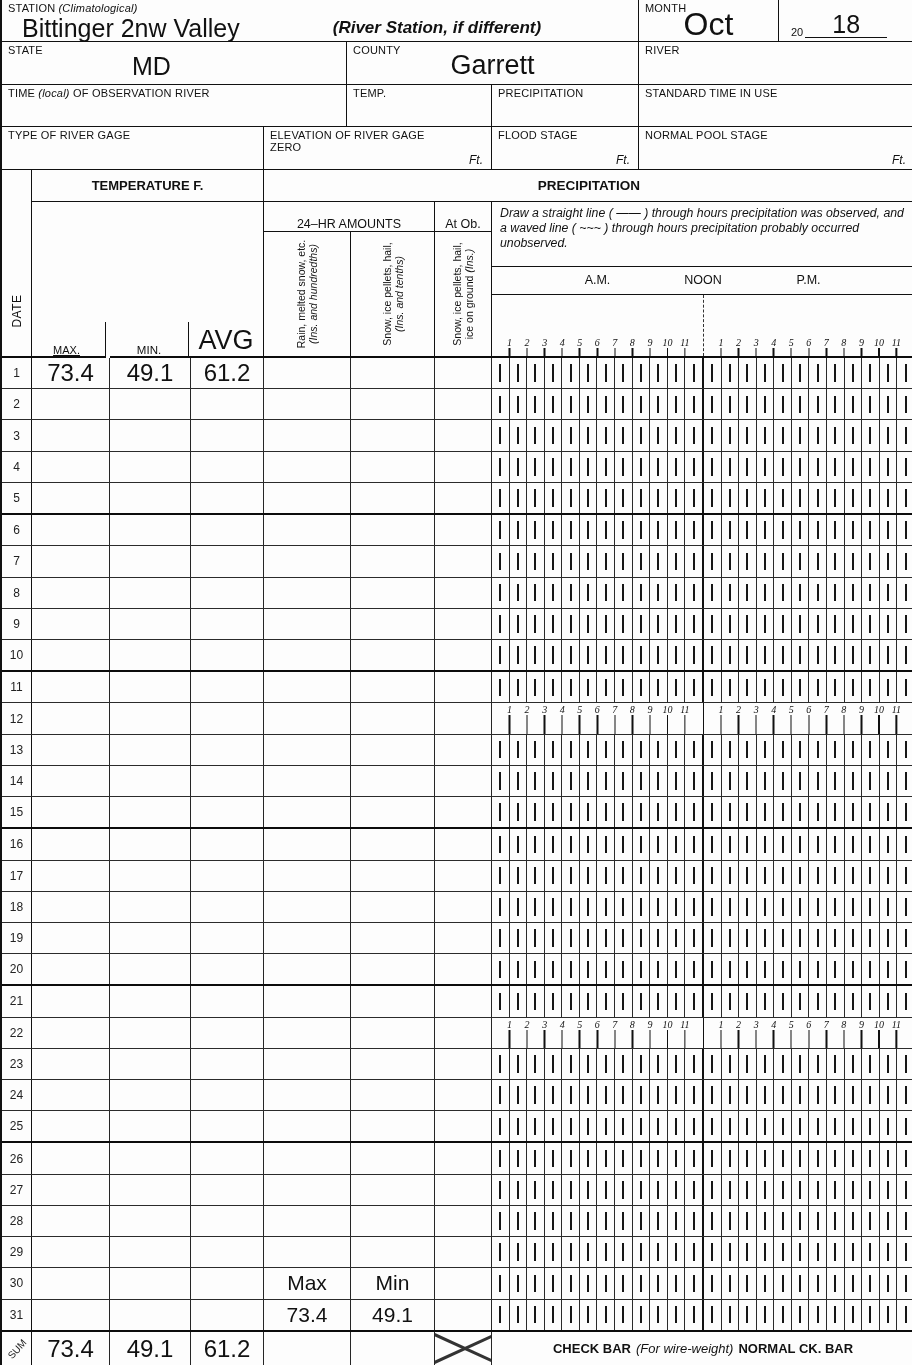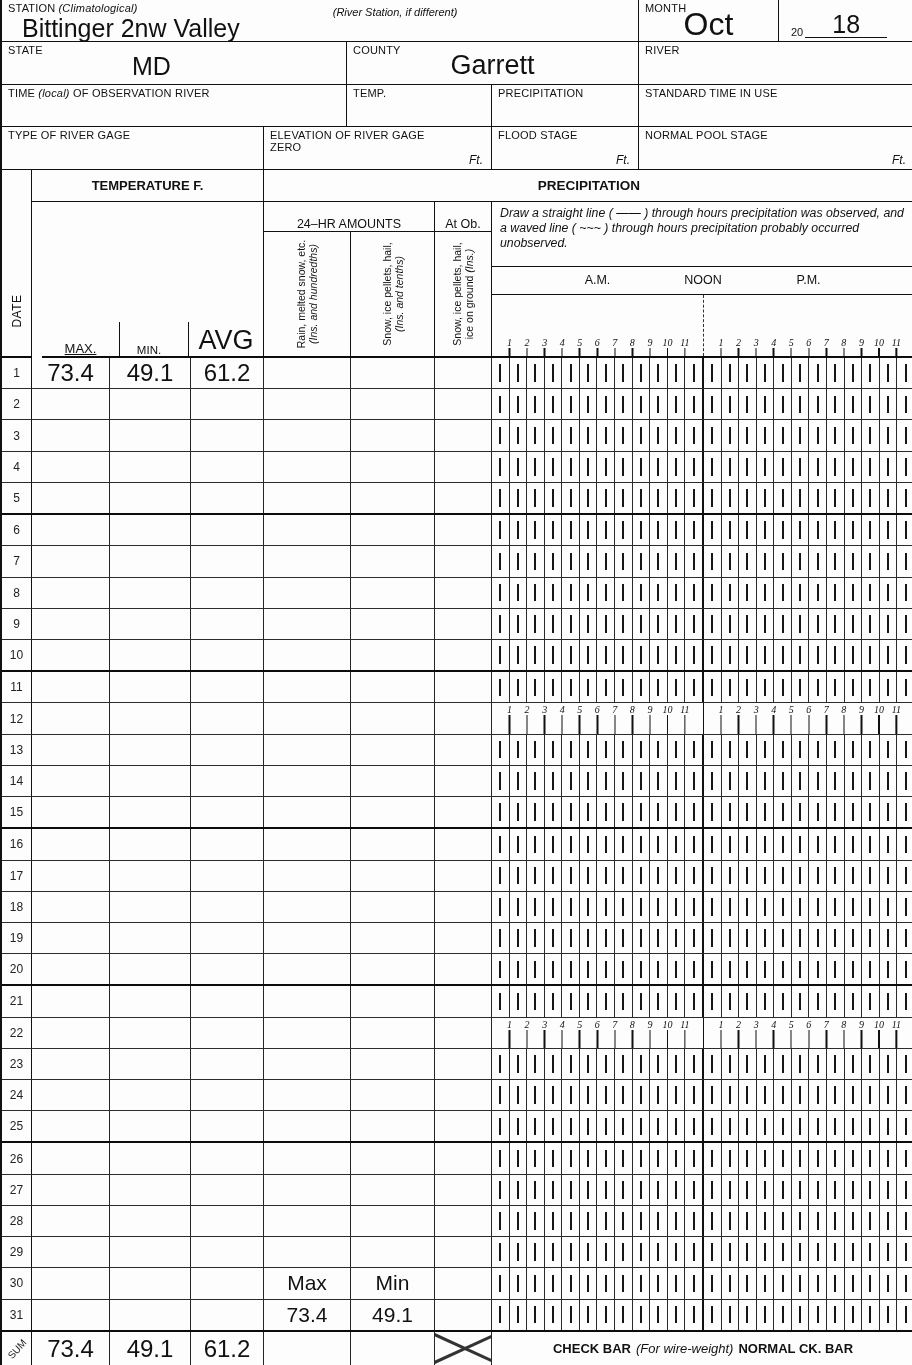--- a/index.html
+++ b/index.html
@@ -7,21 +7,21 @@
          font-family:"Liberation Sans",sans-serif;color:#111;overflow:hidden;
          border-left:2px solid #111;box-sizing:border-box;}
   .hc{position:absolute;box-sizing:border-box;border-right:1.6px solid #111;
       border-bottom:1.6px solid #111;padding:2px 6px;font-size:11px;}
   .lbl{font-size:11px;letter-spacing:.2px;}
   .ital{font-style:italic;}
   .ft{position:absolute;right:8px;bottom:2px;font-style:italic;font-size:12px;}
   .noborder-r{border-right:none;}
   
   .station-val{position:absolute;left:20px;top:14px;font-size:25px;}
-  .riversta{position:absolute;left:52%;top:6px;font-style:italic;font-size:11px;}
+  .riversta{position:absolute;left:52%;top:18px;font-style:italic;font-size:17px;font-weight:bold;}
   .month-val{position:absolute;left:50%;top:6px;transform:translateX(-50%);font-size:32px;}
   .year-wrap{position:absolute;left:12px;top:12px;display:flex;align-items:flex-end;}
   .year-pre{font-size:11px;margin-right:2px;}
   .year-line{display:inline-block;width:82px;border-bottom:1.6px solid #111;
              text-align:center;font-size:25px;line-height:1;}
   .state-val{position:absolute;left:130px;top:10px;font-size:25px;}
   .county-val{position:absolute;left:50%;top:8px;transform:translateX(-50%);font-size:27px;}
   
   .th-bold{font-weight:bold;font-size:13px;display:flex;align-items:center;justify-content:center;padding:0;}
   .center{display:flex;align-items:flex-end;justify-content:center;padding:0;}
@@ -143,21 +143,21 @@
     <span class="lbl">NORMAL POOL STAGE</span>
     <span class="ft">Ft.</span>
   </div>
 
   <div class="hc" style="left:0;top:170px;width:30px;height:188px;border-right-width:1.6px;border-bottom:2.2px solid #0c0c0c;">
     <span class="rot-date">DATE</span>
   </div>
   <div class="hc th-bold" style="left:30px;top:170px;width:232px;height:32px;">
     <span>TEMPERATURE  F.</span>
   </div>
-  <div class="hc center" style="left:40px;top:322px;width:78px;height:36px;border-bottom:2.2px solid #0c0c0c;font-size:13px;text-decoration:underline;">
+  <div class="hc center" style="left:26px;top:322px;width:78px;height:36px;border-bottom:2.2px solid #0c0c0c;font-size:11px;text-decoration:underline;">
     <span>MAX.</span>
   </div>
   <div class="hc center" style="left:108px;top:322px;width:79px;height:36px;border-bottom:2.2px solid #0c0c0c;font-size:11.5px;">
     <span>MIN.</span>
   </div>
   <div class="hc avgcell" style="left:187px;top:202px;width:75px;height:156px;border-bottom:2.2px solid #0c0c0c;">
     <span>AVG</span>
   </div>
 
   <div class="hc th-bold" style="left:262px;top:170px;width:650px;height:32px;border-right:none;font-size:13.5px;">

